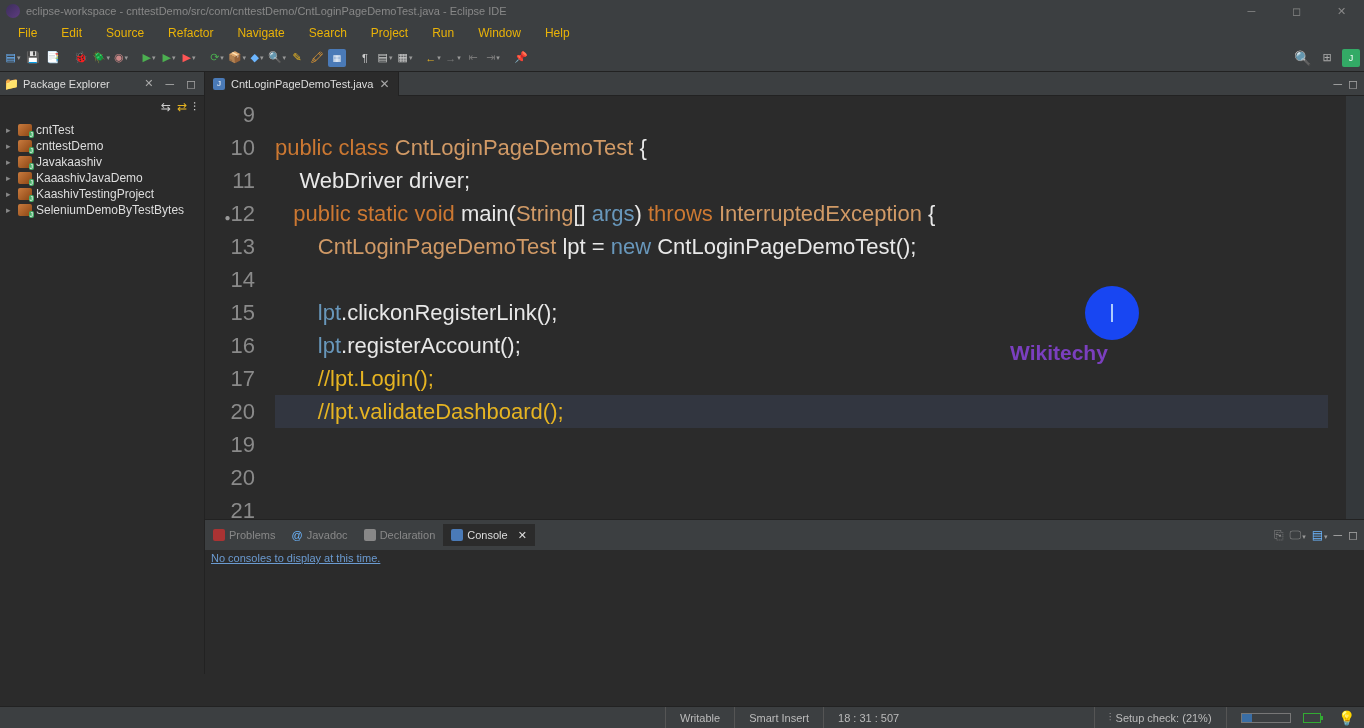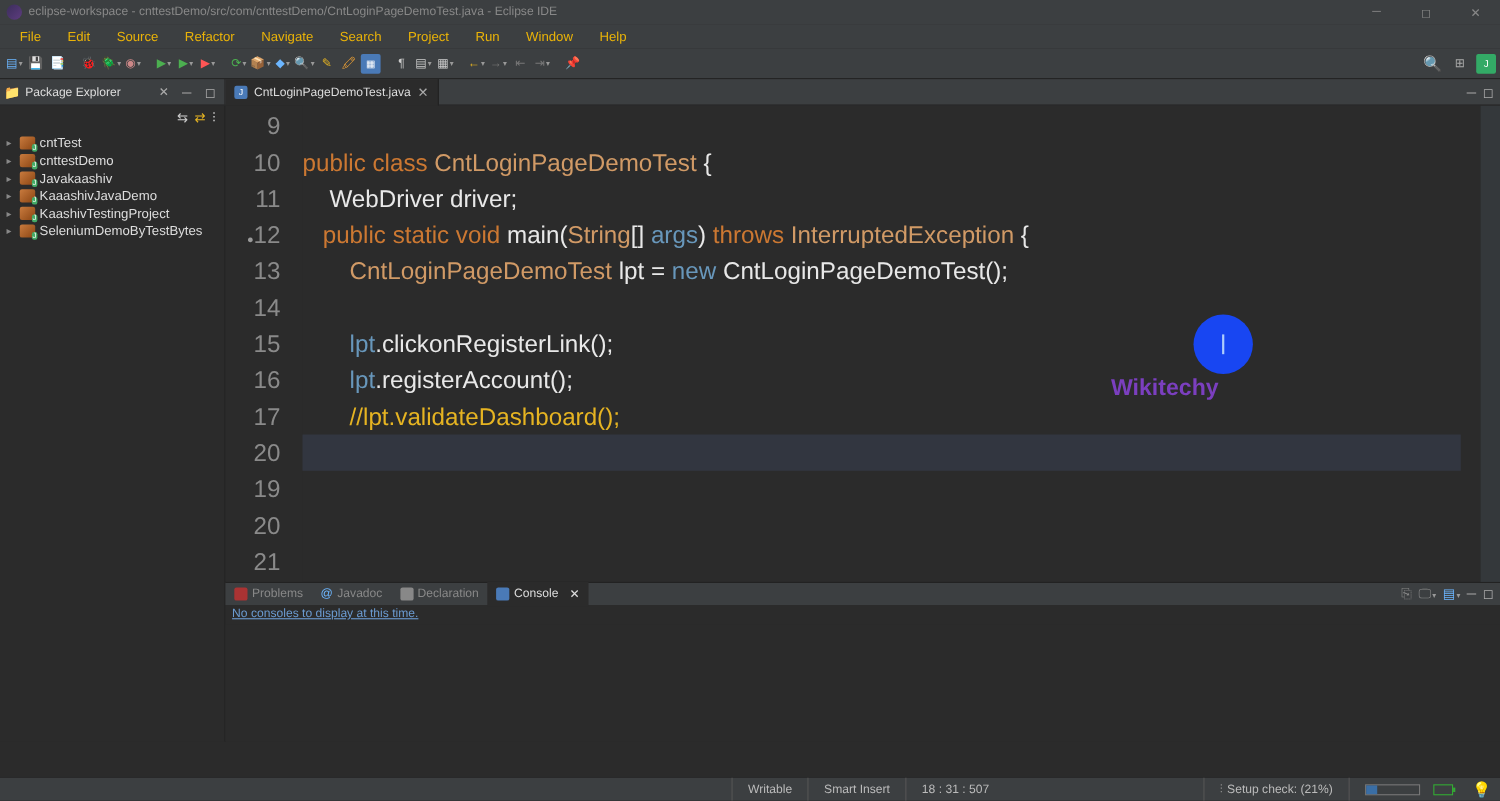--- a/index.html
+++ b/index.html
@@ -43,21 +43,21 @@
 .kw { color:#cc7832; }
 .typ { color:#d19a66; }
 .txt { color:#e8e8e8; }
 .new { color:#6897bb; }
 .cmt { color:#e6b422; }
 .gutmark { color:#999; font-size:10px; display:inline-block; width:10px; }
 .watermark { position:absolute; color:#7b3fbf; font-size:21px; font-weight:bold; left:735px; top:240px; z-index:3; }
 .cursor { position:absolute; width:54px; height:54px; border-radius:50%; background:#1846f2; left:810px; top:190px; z-index:4; display:flex; align-items:center; justify-content:center; }
 .cursor::after { content:""; width:2px; height:18px; background:#aecdfc; }
 .bottom { border-top:1px solid #222; }
-.btabs { height:20px; background:#3c3f41; display:flex; align-items:center; gap:0; }
+.btabs { height:30px; background:#3c3f41; display:flex; align-items:center; gap:0; }
 .btab { display:flex; align-items:center; gap:4px; padding:0 8px; height:22px; color:#888; font-size:11px; }
 .btab.act { background:#2b2b2b; color:#ddd; }
 .btab .ico { width:12px; height:12px; border-radius:2px; }
 .btabs .bend { margin-left:auto; display:flex; gap:6px; padding-right:6px; align-items:center; }
 .console { height:18px; padding:2px 6px; color:#6b9bd1; font-size:11px; text-decoration:underline; }
 .status { position:absolute; bottom:0; left:0; right:0; height:22px; background:#3c3f41; border-top:1px solid #222; display:flex; align-items:center; font-size:11px; color:#bbb; }
 .status .seg { padding:0 14px; border-left:1px solid #555; height:100%; display:flex; align-items:center; }
 .status .prog { width:50px; height:10px; border:1px solid #777; margin-right:8px; position:relative; }
 .status .prog::after { content:""; position:absolute; left:0; top:0; bottom:0; width:21%; background:#3a6ea5; }
 .status .rig { margin-left:auto; display:flex; align-items:center; height:100%; }
@@ -210,20 +210,21 @@
         <div class="cursor"></div>
       <div class="line"></div>
           <div class="line"><span class="kw">public </span><span class="kw">class </span><span class="typ">CntLoginPageDemoTest </span><span class="txt">{</span></div>
           <div class="line"><span class="txt">    WebDriver </span><span class="txt">driver;</span></div>
           <div class="line"><span class="txt">   </span><span class="kw">public </span><span class="kw">static </span><span class="kw">void </span><span class="txt">main(</span><span class="typ">String</span><span class="txt">[] </span><span class="new">args</span><span class="txt">) </span><span class="kw">throws </span><span class="typ">InterruptedException </span><span class="txt">{</span></div>
           <div class="line"><span class="txt">       </span><span class="typ">CntLoginPageDemoTest </span><span class="txt">lpt = </span><span class="new">new </span><span class="txt">CntLoginPageDemoTest();</span></div>
           <div class="line"></div>
           <div class="line"><span class="txt">       </span><span class="new">lpt</span><span class="txt">.clickonRegisterLink();</span></div>
           <div class="hl" style="top: 299px;"></div>
           <div class="line"><span class="txt">       </span><span class="new">lpt</span><span class="txt">.registerAccount();</span></div>
+          <div class="line"><span class="txt">       </span><span class="cmt">//lpt.Login();</span></div>
           <div class="line"><span class="txt">       </span><span class="cmt">//lpt.validateDashboard();</span></div>
         </div>
       <div class="overview"></div>
     </div>
 
     <div class="bottom">
       <div class="btabs">
         <div class="btab">
             <span class="ico" style="background:#a33"></span>
             <span>Problems</span>

